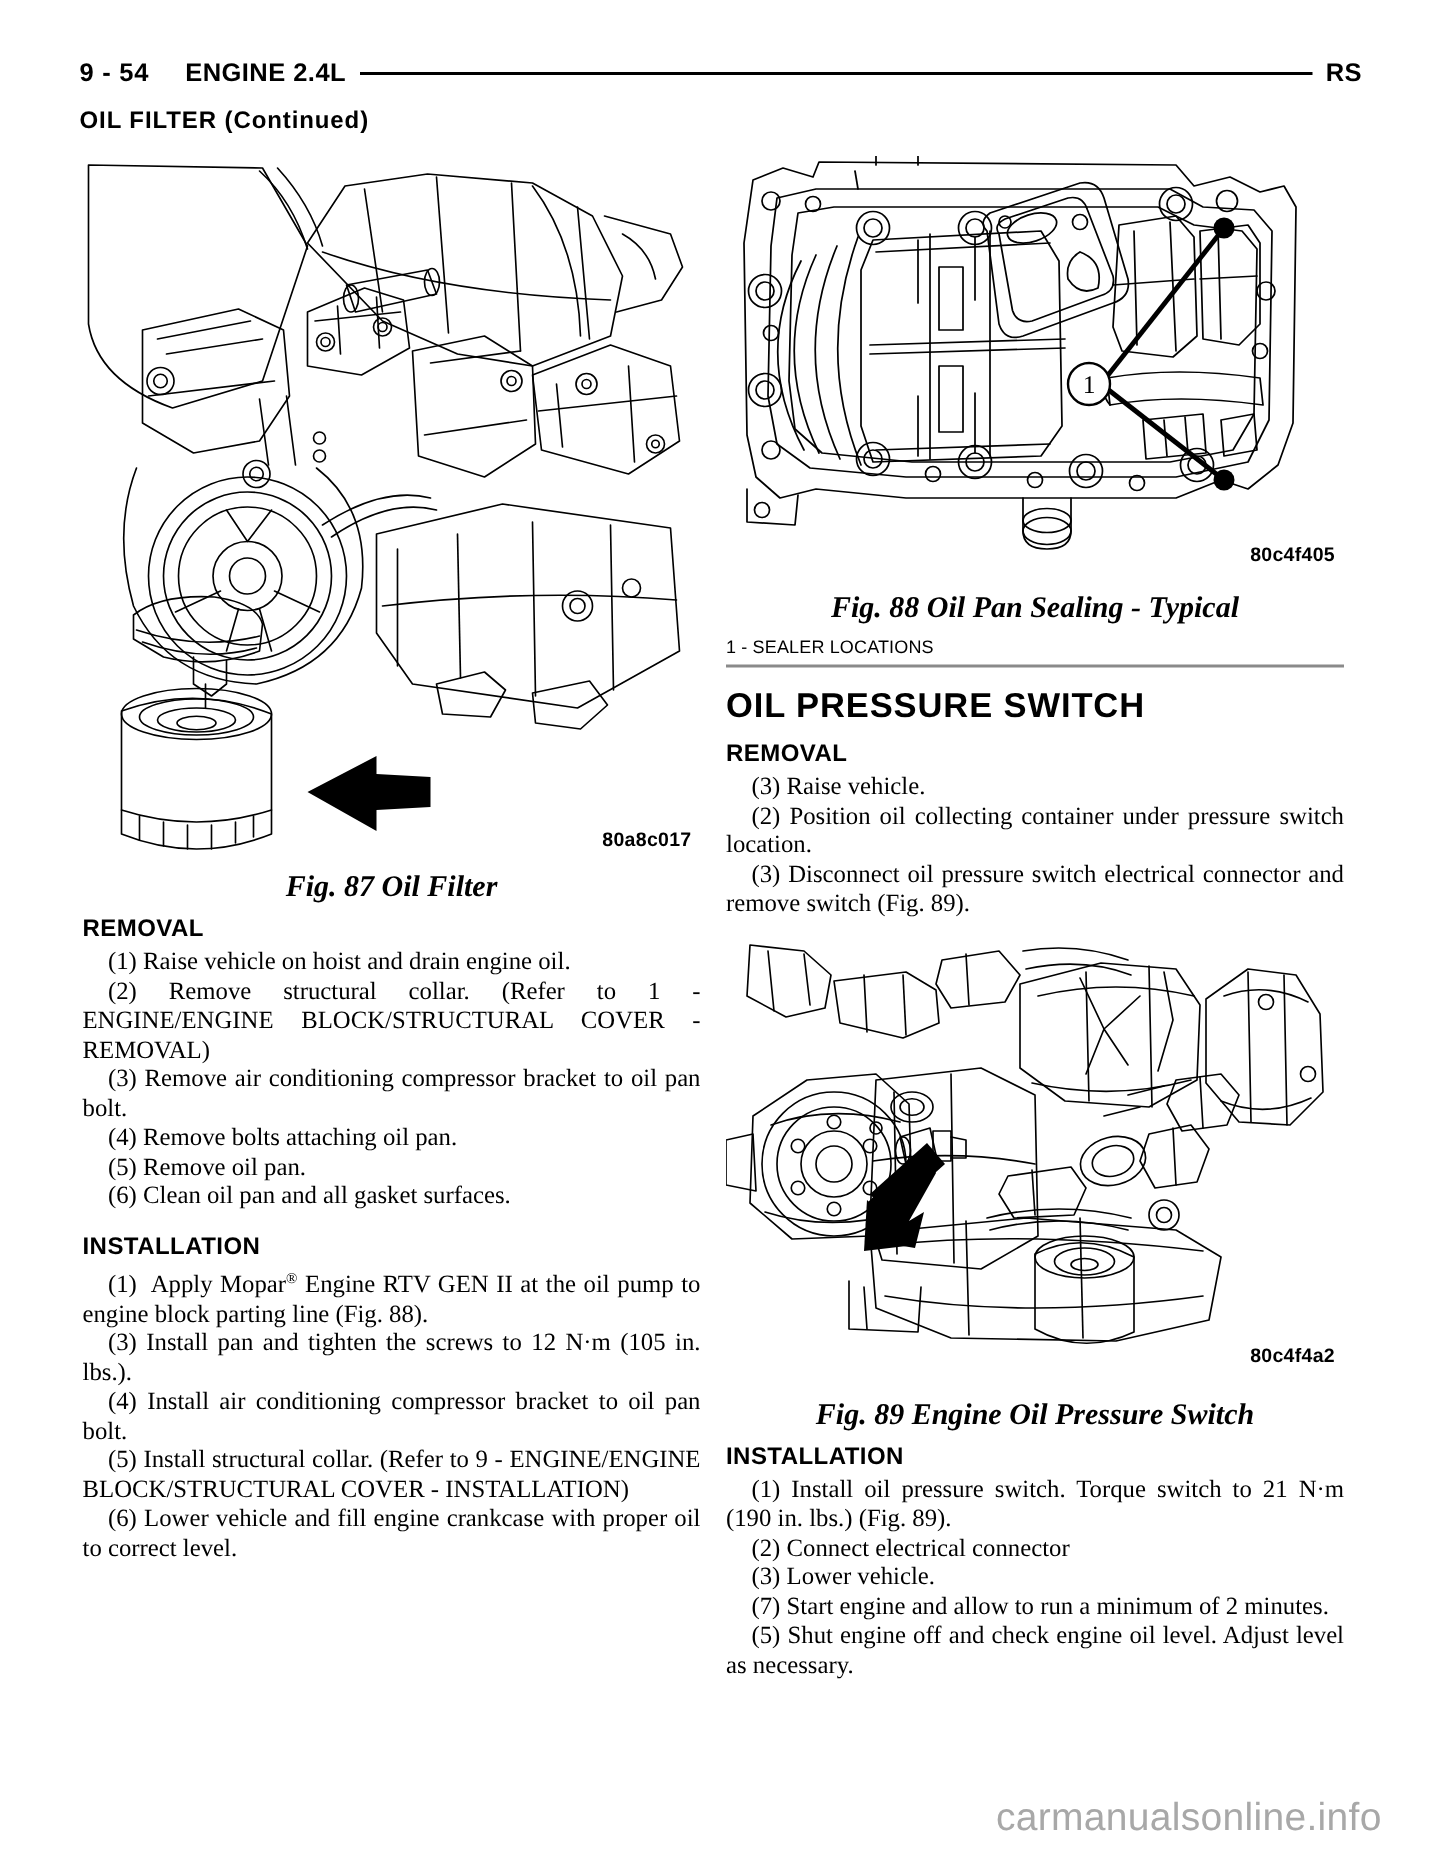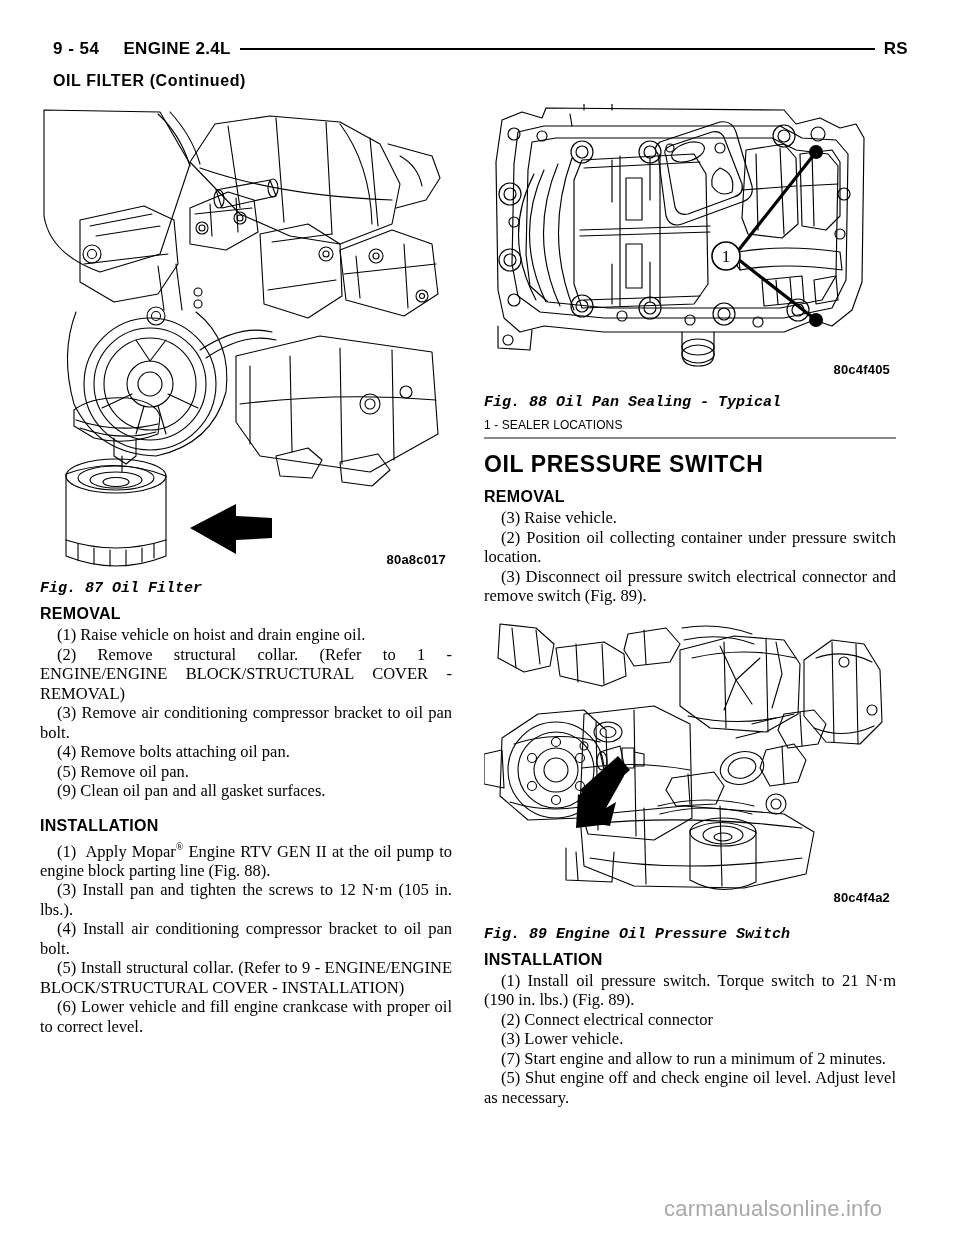--- a/index.html
+++ b/index.html
@@ -64,21 +64,21 @@
     font-size: 16px;
     letter-spacing: 0.6px;
   }
 
   
   .column {
     position: absolute;
     top: 104px;
     width: 412px;
   }
-  #left-column  { left: 40px; }
+  #left-column  { left: 55px; }
   #right-column { left: 484px; }
 
   
   h1.sec-title {
     font-family: "Liberation Sans", sans-serif;
     font-weight: bold;
     font-size: 23px;
     letter-spacing: 0.6px;
     margin: 14px 0 10px 0;
   }
@@ -97,25 +97,25 @@
     text-indent: 17px;
     text-align: justify;
     text-justify: inter-word;
     hyphens: none;
   }
   p.step.last-line-left { text-align-last: left; }
   .reg { font-size: 10px; vertical-align: super; }
 
   
   .fig-caption {
-    font-family: Liberation Mono, monospace;
+    font-family: Liberation Serif, serif;
     font-weight: bold;
     font-style: italic;
-    font-size: 15px;
-    text-align: left;
+    font-size: 20px;
+    text-align: center;
     margin: 6px 0 0 0;
   }
   .fig-code {
     position: absolute;
     font-family: "Liberation Sans", sans-serif;
     font-weight: bold;
     font-size: 13px;
     letter-spacing: 0.2px;
     right: 6px;
   }
@@ -134,21 +134,21 @@
   .figure { position: relative; }
   .figbox { position: relative; width: 100%; }
   .figbox svg { display: block; width: 100%; height: auto; }
 
   
   #watermark {
     position: absolute;
     left: 664px;
     top: 1196px;
     font-family: "Liberation Sans", sans-serif;
-    font-size: 22px;
+    font-size: 26px;
     color: #a8a8a8;
     letter-spacing: 0.2px;
     text-align: right;
   }
 </style>
 </head>
 <body>
 
 <div id="page-header">
   <span class="hdr-page-no">9 - 54</span>
@@ -270,21 +270,21 @@
     <div class="fig-caption">Fig. 87 Oil Filter</div>
   </div>
 
 
   <h2 class="sub-title">REMOVAL</h2>
   <p class="step">(1) Raise vehicle on hoist and drain engine oil.</p>
   <p class="step">(2) Remove structural collar. (Refer to 1 - ENGINE/ENGINE BLOCK/STRUCTURAL COVER - REMOVAL)</p>
   <p class="step">(3) Remove air conditioning compressor bracket to oil pan bolt.</p>
   <p class="step last-line-left">(4) Remove bolts attaching oil pan.</p>
   <p class="step last-line-left">(5) Remove oil pan.</p>
-  <p class="step last-line-left">(9) Clean oil pan and all gasket surfaces.</p>
+  <p class="step last-line-left">(6) Clean oil pan and all gasket surfaces.</p>
 
   <h2 class="sub-title" style="margin-top:16px;">INSTALLATION</h2>
   <p class="step">
     <span>(1)&nbsp; Apply Mopar</span><span class="reg">®</span><span> Engine RTV GEN II at the oil pump to engine block parting line (Fig. 88).</span>
   </p>
   <p class="step">(3) Install pan and tighten the screws to 12 N·m (105 in. lbs.).</p>
   <p class="step">(4) Install air conditioning compressor bracket to oil pan bolt.</p>
   <p class="step">(5) Install structural collar. (Refer to 9 - ENGINE/ENGINE BLOCK/STRUCTURAL COVER - INSTALLATION)</p>
   <p class="step">(6) Lower vehicle and fill engine crankcase with proper oil to correct level.</p>
 </div>

